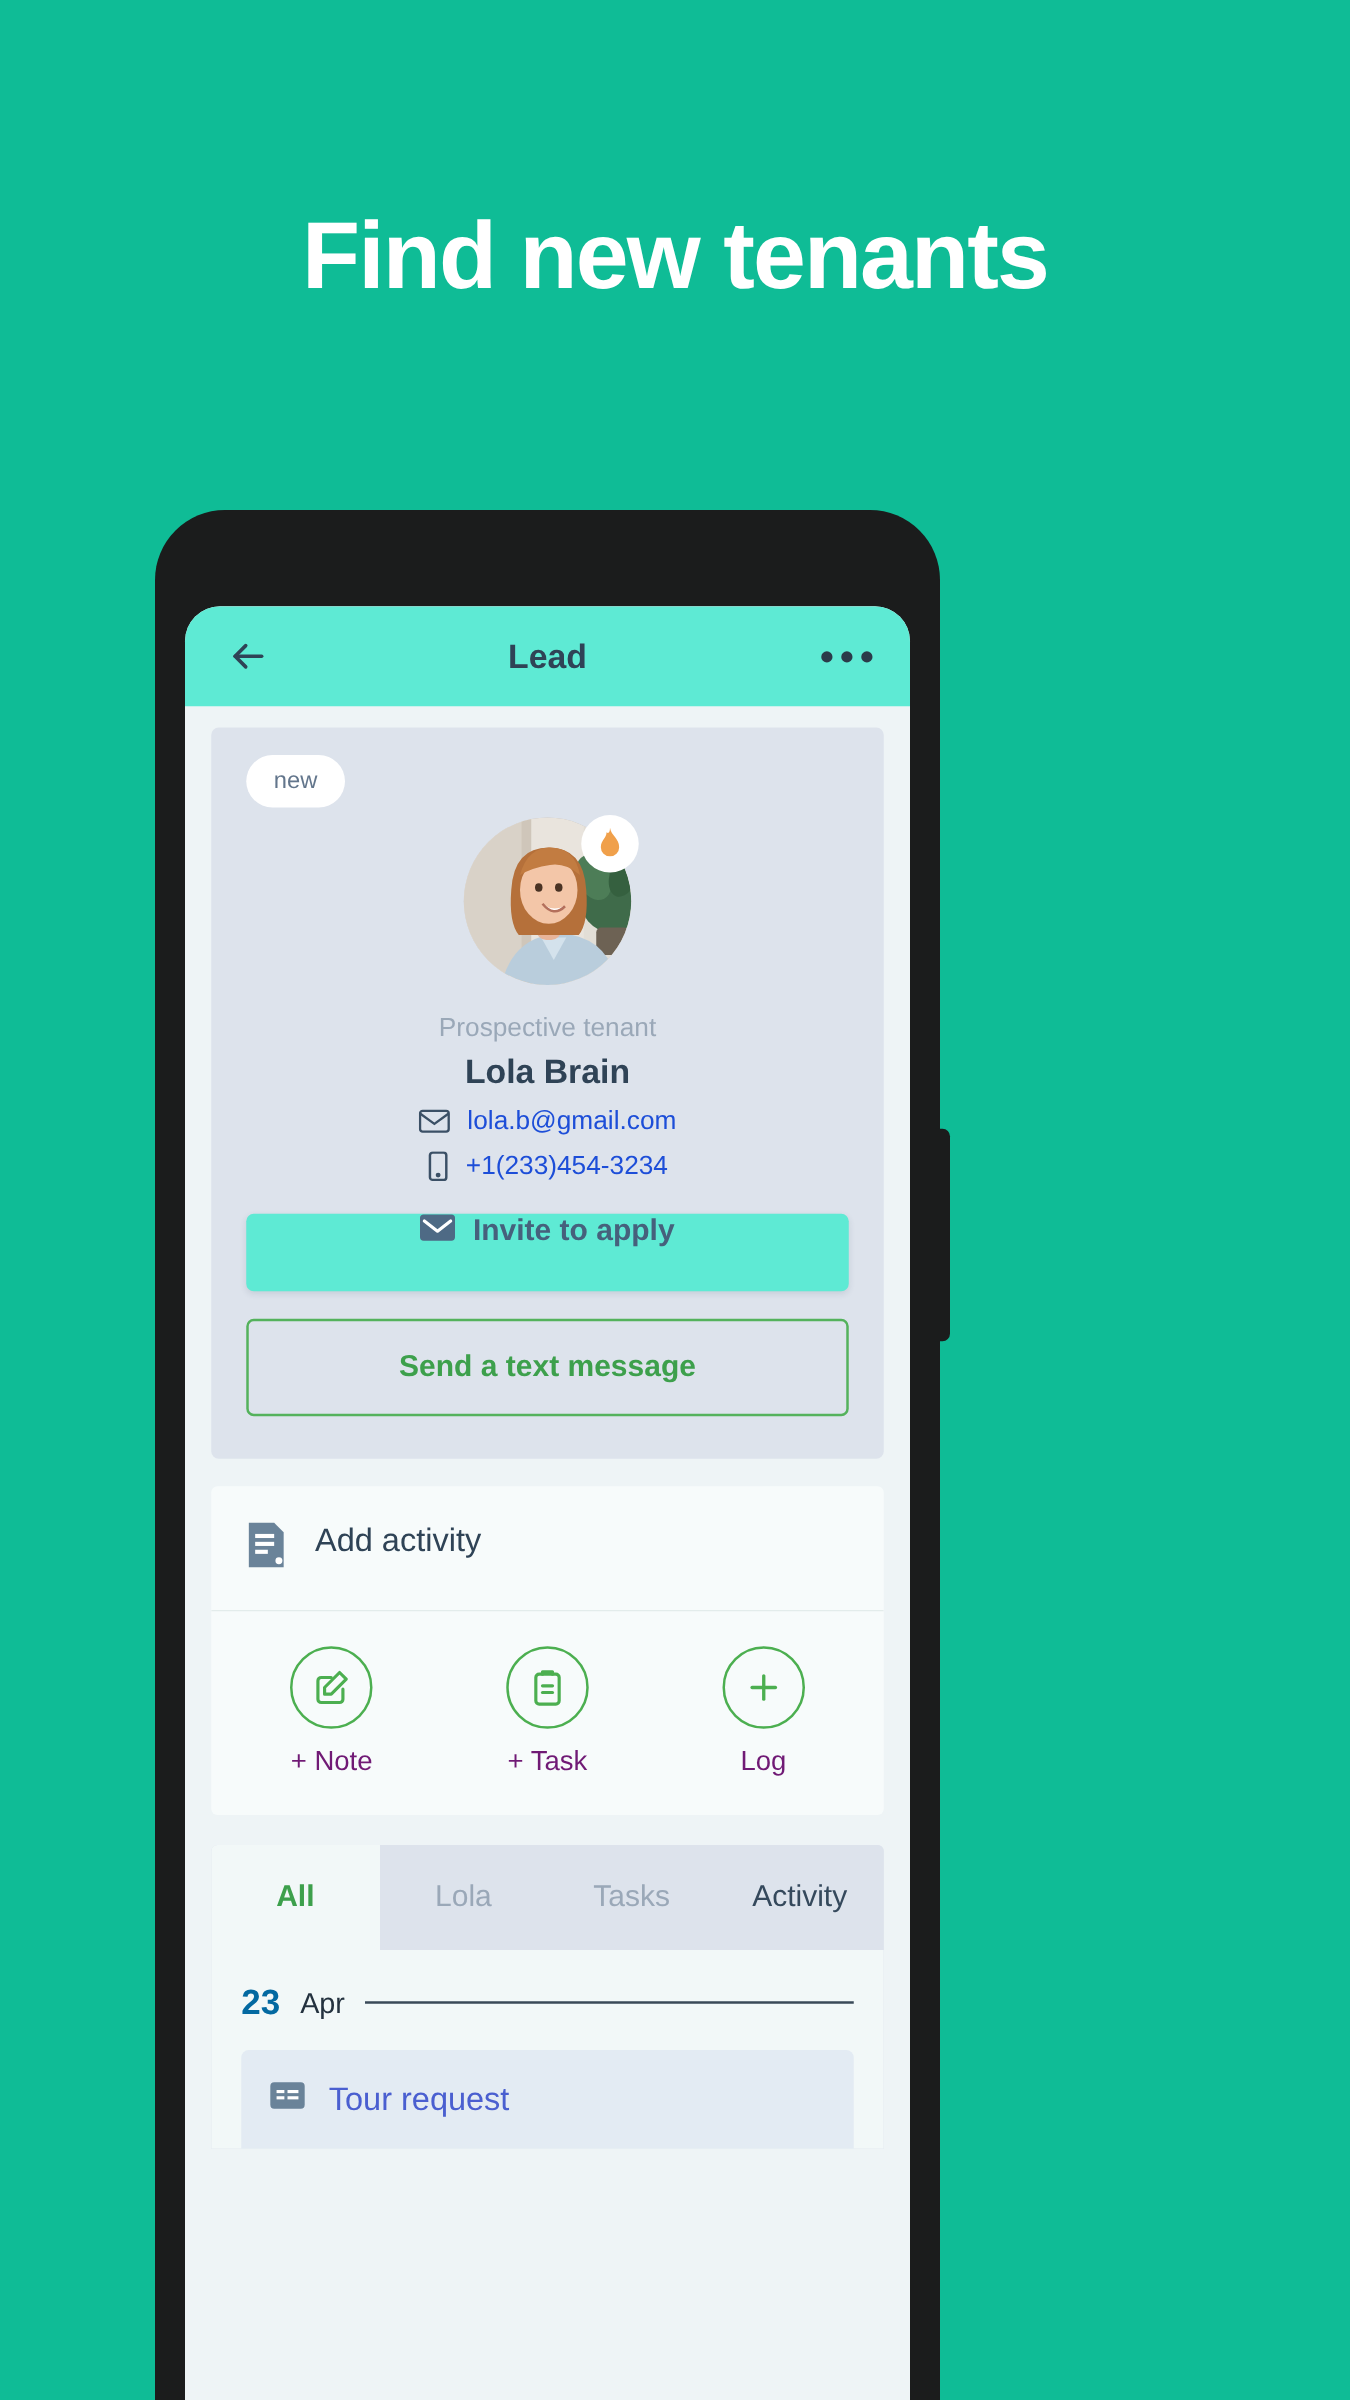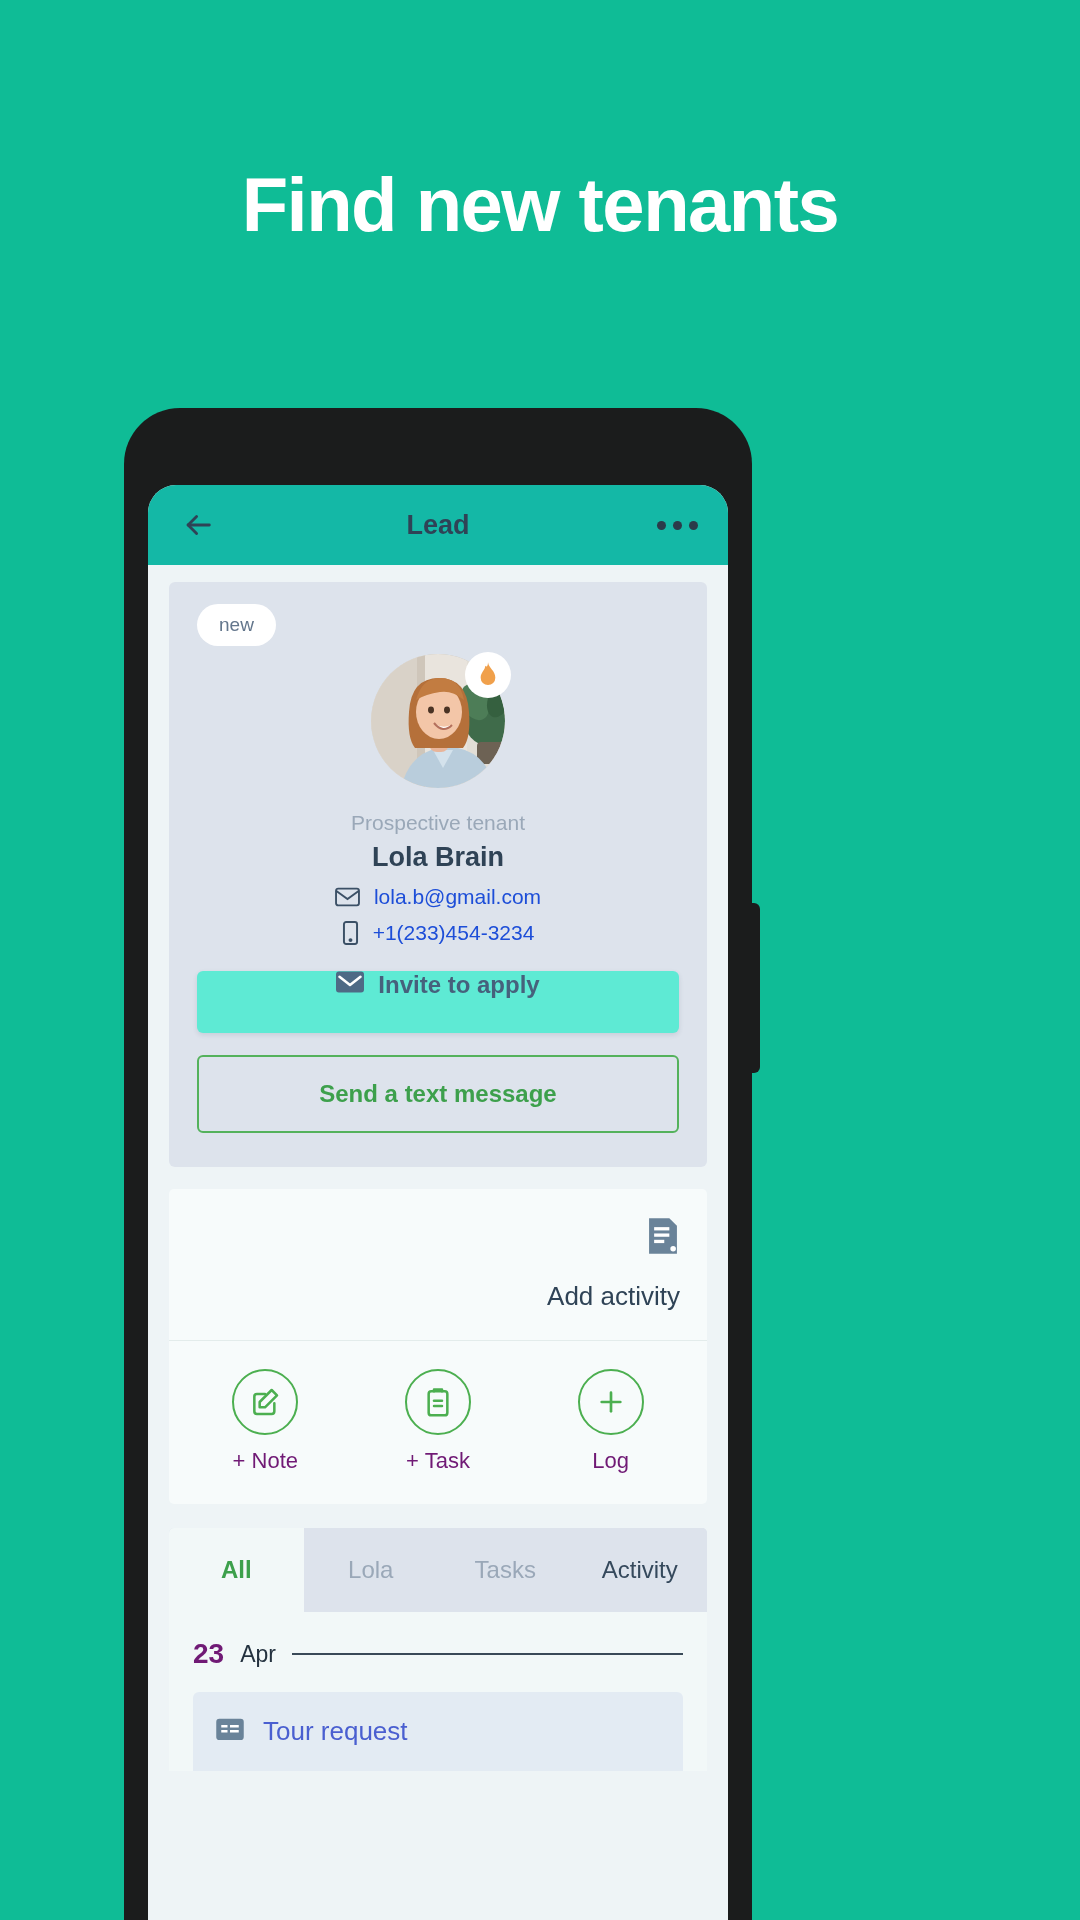--- a/index.html
+++ b/index.html
@@ -58,21 +58,21 @@
     width: 580px;
     height: 1435px;
     background: #eef4f6;
     border-radius: 28px 28px 0 0;
     overflow: hidden;
   }
 
   
   .app-header {
     height: 80px;
-    background: #14b8a6;
+    background: #5eead4;
     display: flex;
     align-items: center;
     padding: 0 30px;
     position: relative;
   }
   .back-arrow {
     width: 40px; height: 40px;
     display: flex; align-items: center; justify-content: center;
     color: #2f4356;
   }
@@ -192,25 +192,24 @@
 
   
   .activity-card {
     margin: 22px 21px 0 21px;
     background: #f7fbfb;
     border-radius: 5px;
     overflow: hidden;
   }
   .activity-head {
     display: flex;
-    align-items: flex-end;
+    align-items: flex-start;
     gap: 22px;
     padding: 28px 27px;
     border-bottom: 1px solid #e3eceb;
-    flex-direction: column;
   }
   .activity-head-label {
     color: #2f4356;
     font-size: 26px;
   }
   .quick-actions {
     display: flex;
     padding: 28px 10px 30px 10px;
   }
   .qa {
@@ -263,21 +262,21 @@
     padding: 26px 24px 0 24px;
   }
   .date-row {
     display: flex;
     align-items: center;
     gap: 16px;
   }
   .date-day {
     font-size: 28px;
     font-weight: bold;
-    color: #701a75;
+    color: #0369a1;
   }
   .date-mon {
     font-size: 23px;
     color: #24323f;
   }
   .date-line {
     flex: 1;
     height: 2px;
     background: #3a4a58;
   }

